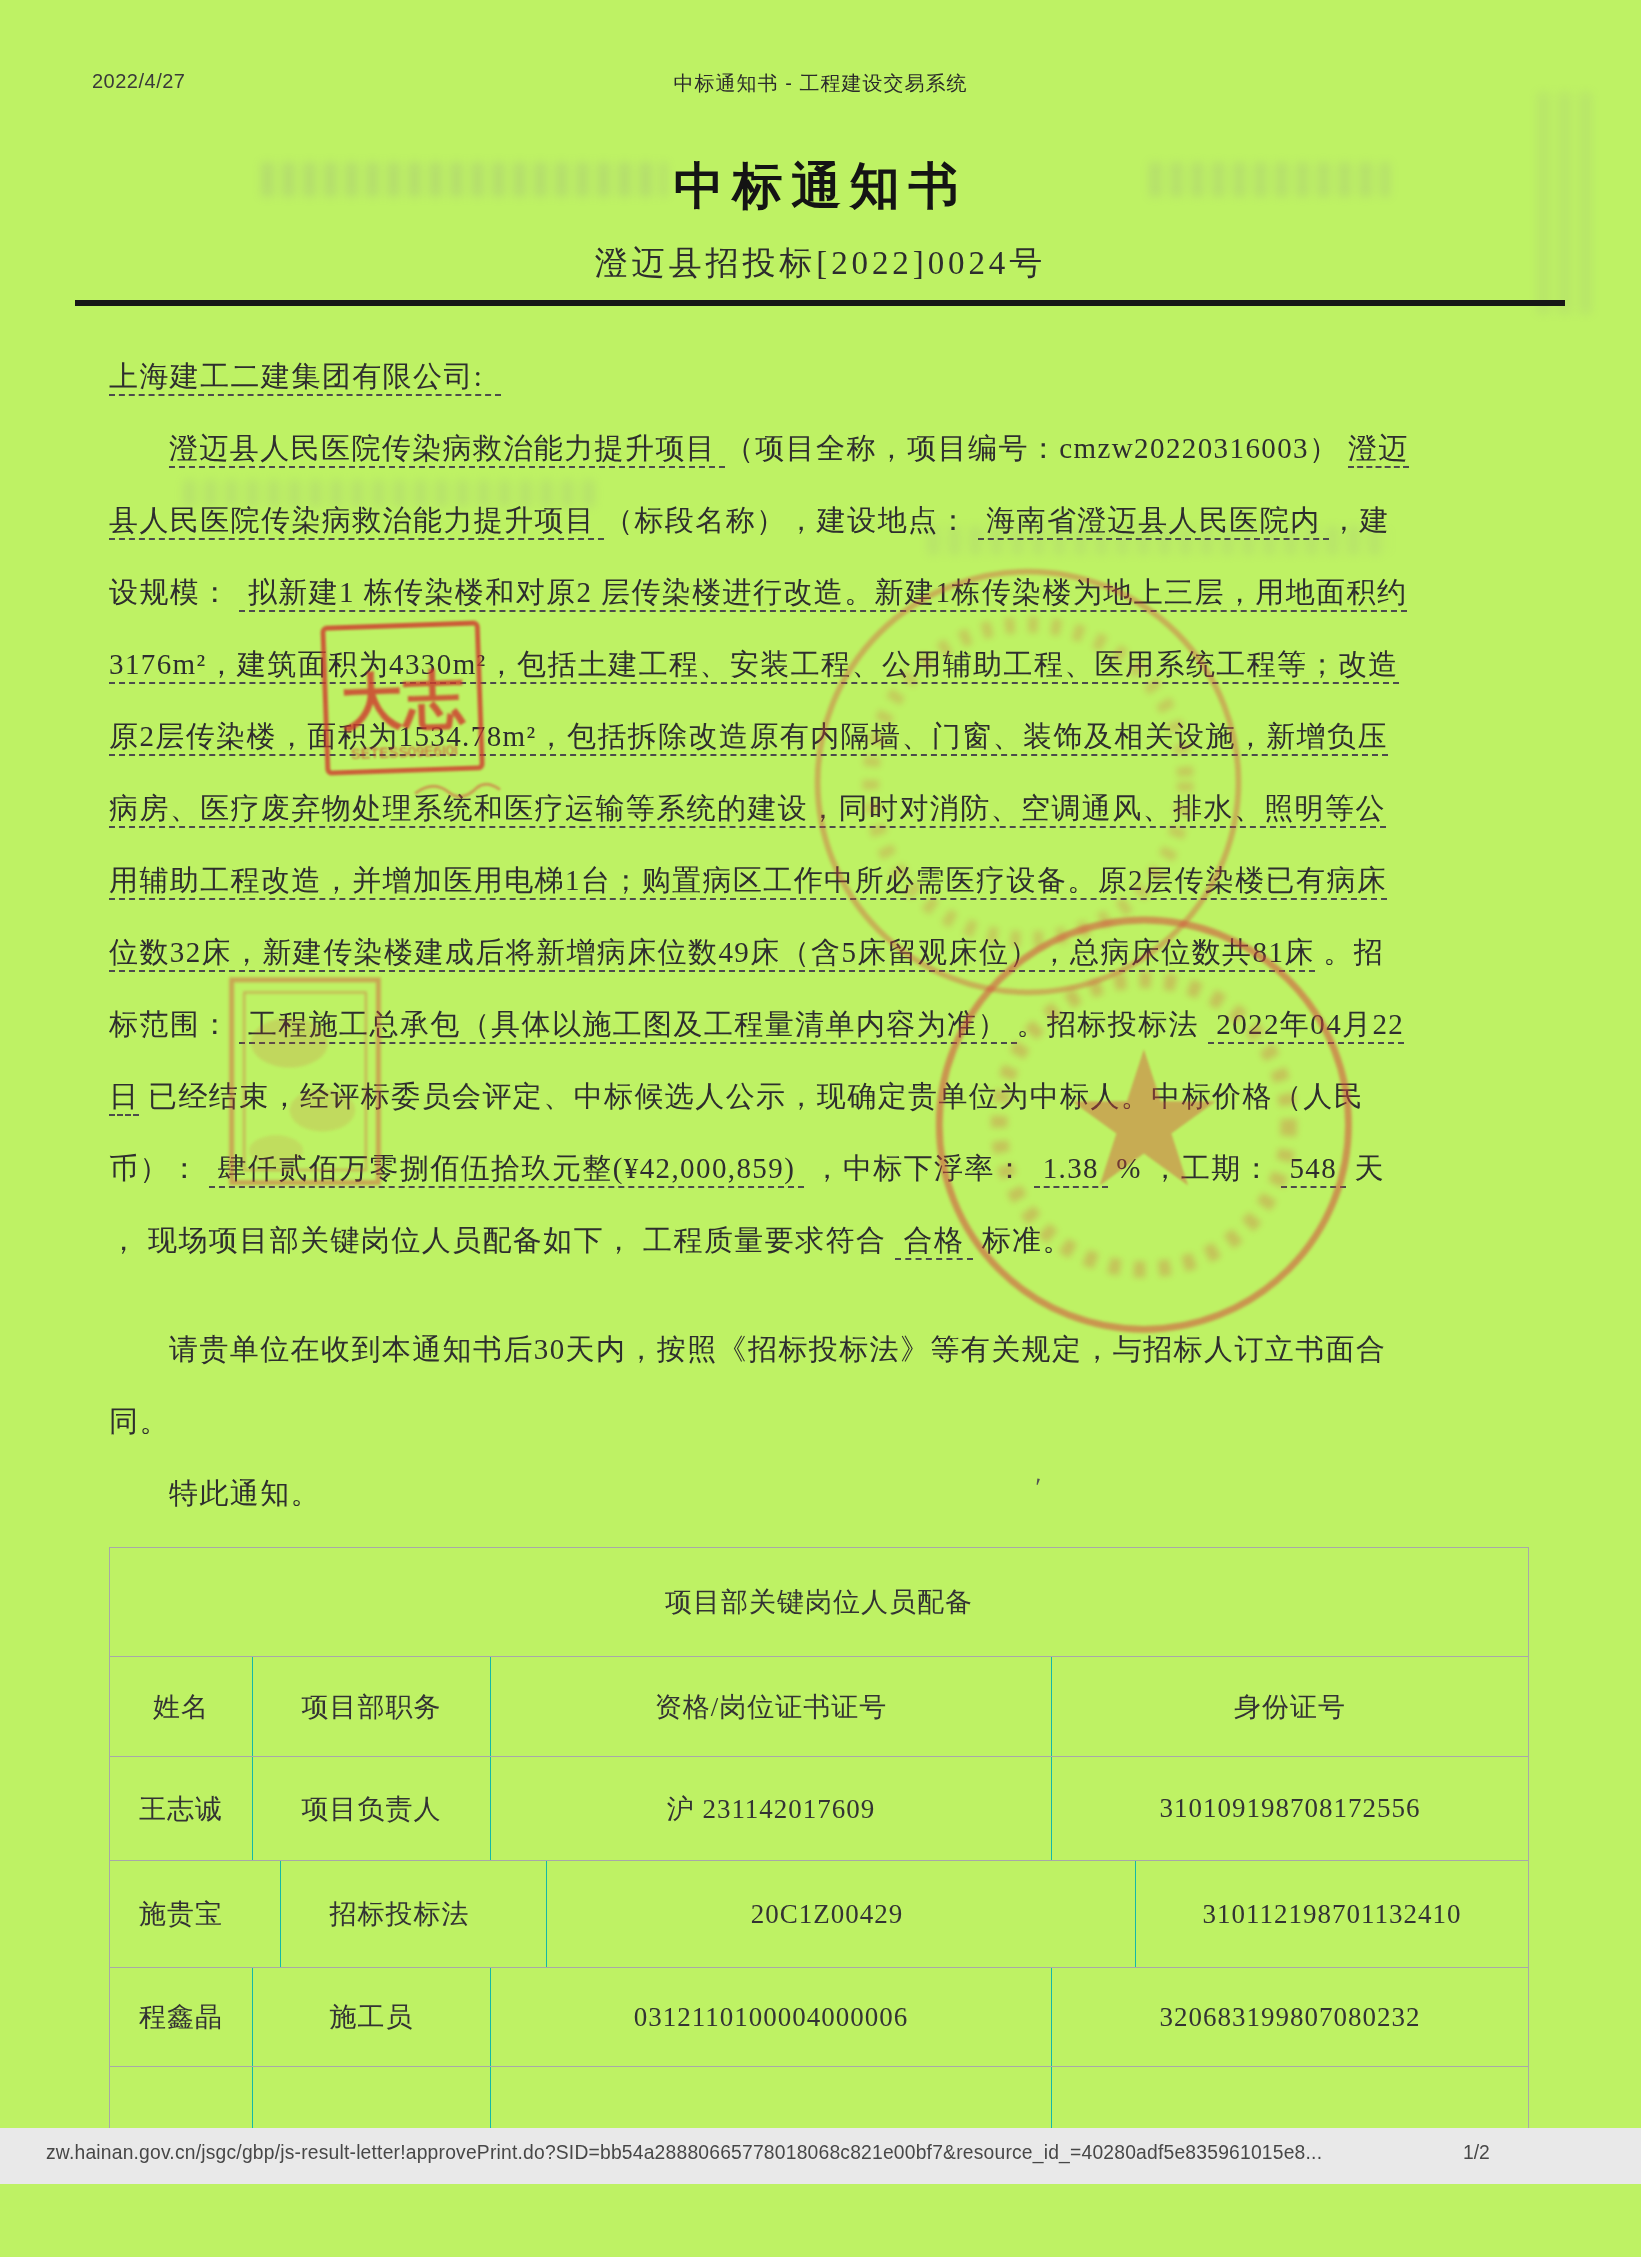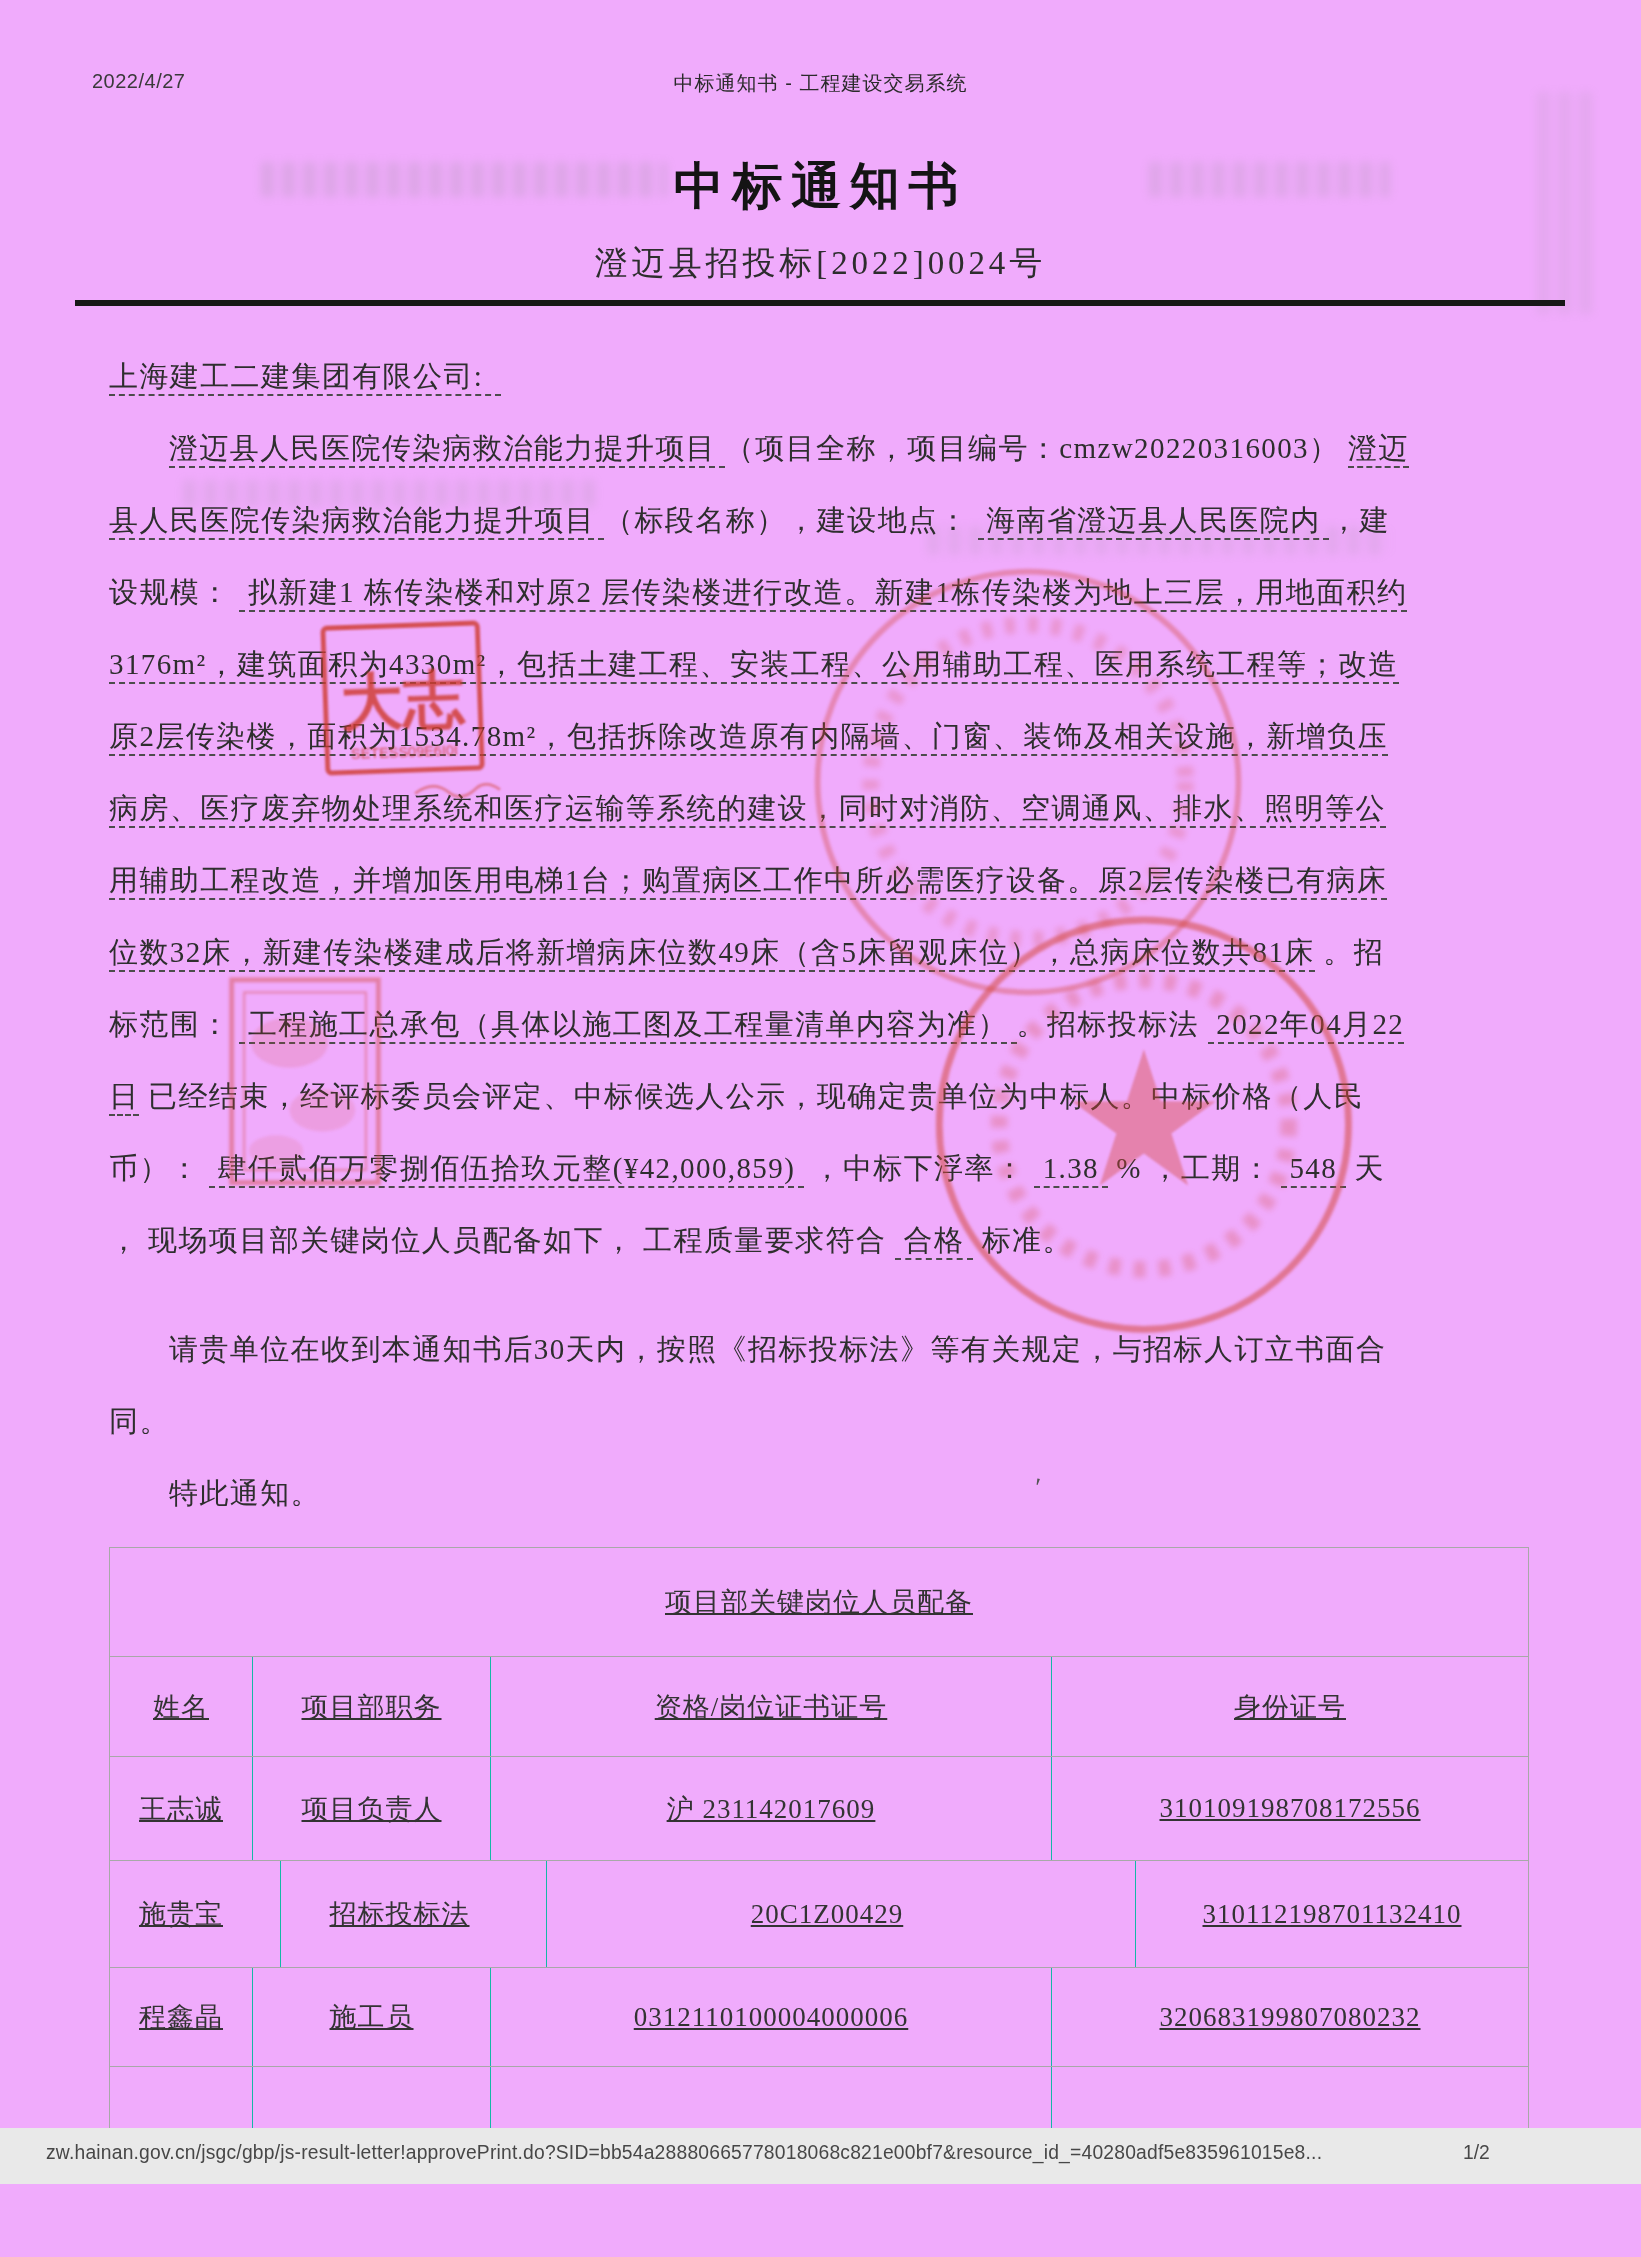--- a/index.html
+++ b/index.html
@@ -1,37 +1,37 @@
 <!DOCTYPE html>
 <html><head>
 <meta charset="utf-8">
 <style>
   html,body{margin:0;padding:0;background:#ffffff;}
-  .page{position:relative;width:1641px;height:2257px;background:#f0abfc;overflow:hidden;
+  .page{position:relative;width:1641px;height:2257px;background:#bef264;overflow:hidden;
         font-family:"Liberation Serif","DejaVu Serif",serif;color:#2f2f2f;}
   .abs{position:absolute;}
   
   .hdr-date{left:92px;top:70px;font:20px "Liberation Sans",sans-serif;color:#3a3a3a;letter-spacing:0.5px;}
   .hdr-center{left:0;top:70px;width:100%;text-align:center;font:20px "Liberation Sans",sans-serif;color:#2b2b2b;letter-spacing:1px;}
   .doc-title{left:0;top:153px;width:100%;text-align:center;font-family:"Liberation Sans",sans-serif;
              font-weight:700;font-size:50px;letter-spacing:8.7px;color:#141414;}
   .doc-number{left:0;top:241px;width:100%;text-align:center;font-size:33px;letter-spacing:3.9px;color:#2d2d2d;}
   .rule{left:75px;top:300px;width:1490px;height:5.8px;background:#171717;}
   
   .body{left:109px;top:340px;width:1431px;}
   .bline{height:72px;line-height:72px;font-size:29px;white-space:pre;letter-spacing:1.4px;color:#2e2e2e;}
   .bline.ind{padding-left:60px;}
   .bline.gap{margin-top:37px;}
   .seg{white-space:pre;}
   .seg.u{border-bottom:2.4px dashed #4c4c4c;padding-bottom:1.9px;}
   .stray{position:absolute;left:925px;top:1132px;font-size:27px;color:#555;transform:rotate(14deg);}
   
   .tbl{left:109px;top:1547px;width:1418px;border:1px solid #a8a8a8;border-bottom:none;
        font-size:27px;color:#333;}
-  .trow{display:flex;border-top:1px solid #a8a8a8;text-decoration:underline;}
+  .trow{display:flex;border-top:1px solid #a8a8a8;}
   .trow:first-child{border-top:none;}
   .tcell{display:flex;align-items:center;justify-content:center;border-left:1px solid #14b8a6;
          letter-spacing:1px;white-space:pre;}
   .tcell:first-child{border-left:none;}
   .c0{width:142px;} .c1{width:237px;} .c2{width:560px;} .c3{flex:1;}
   .ttl{height:108px;} .thd{height:99px;} .tr1{height:103px;} .tr2{height:106px;gap:28px;} .tr3{height:98px;} .trp{height:83px;}
   
   .foot-band{left:0;top:2128px;width:1641px;height:56px;background:#e9e9e9;}
   .foot-url{left:46px;top:2142px;font:19.3px "Liberation Sans",sans-serif;color:#474747;letter-spacing:0.2px;}
   .foot-page{left:1463px;top:2142px;font:19.3px "Liberation Sans",sans-serif;color:#474747;}

